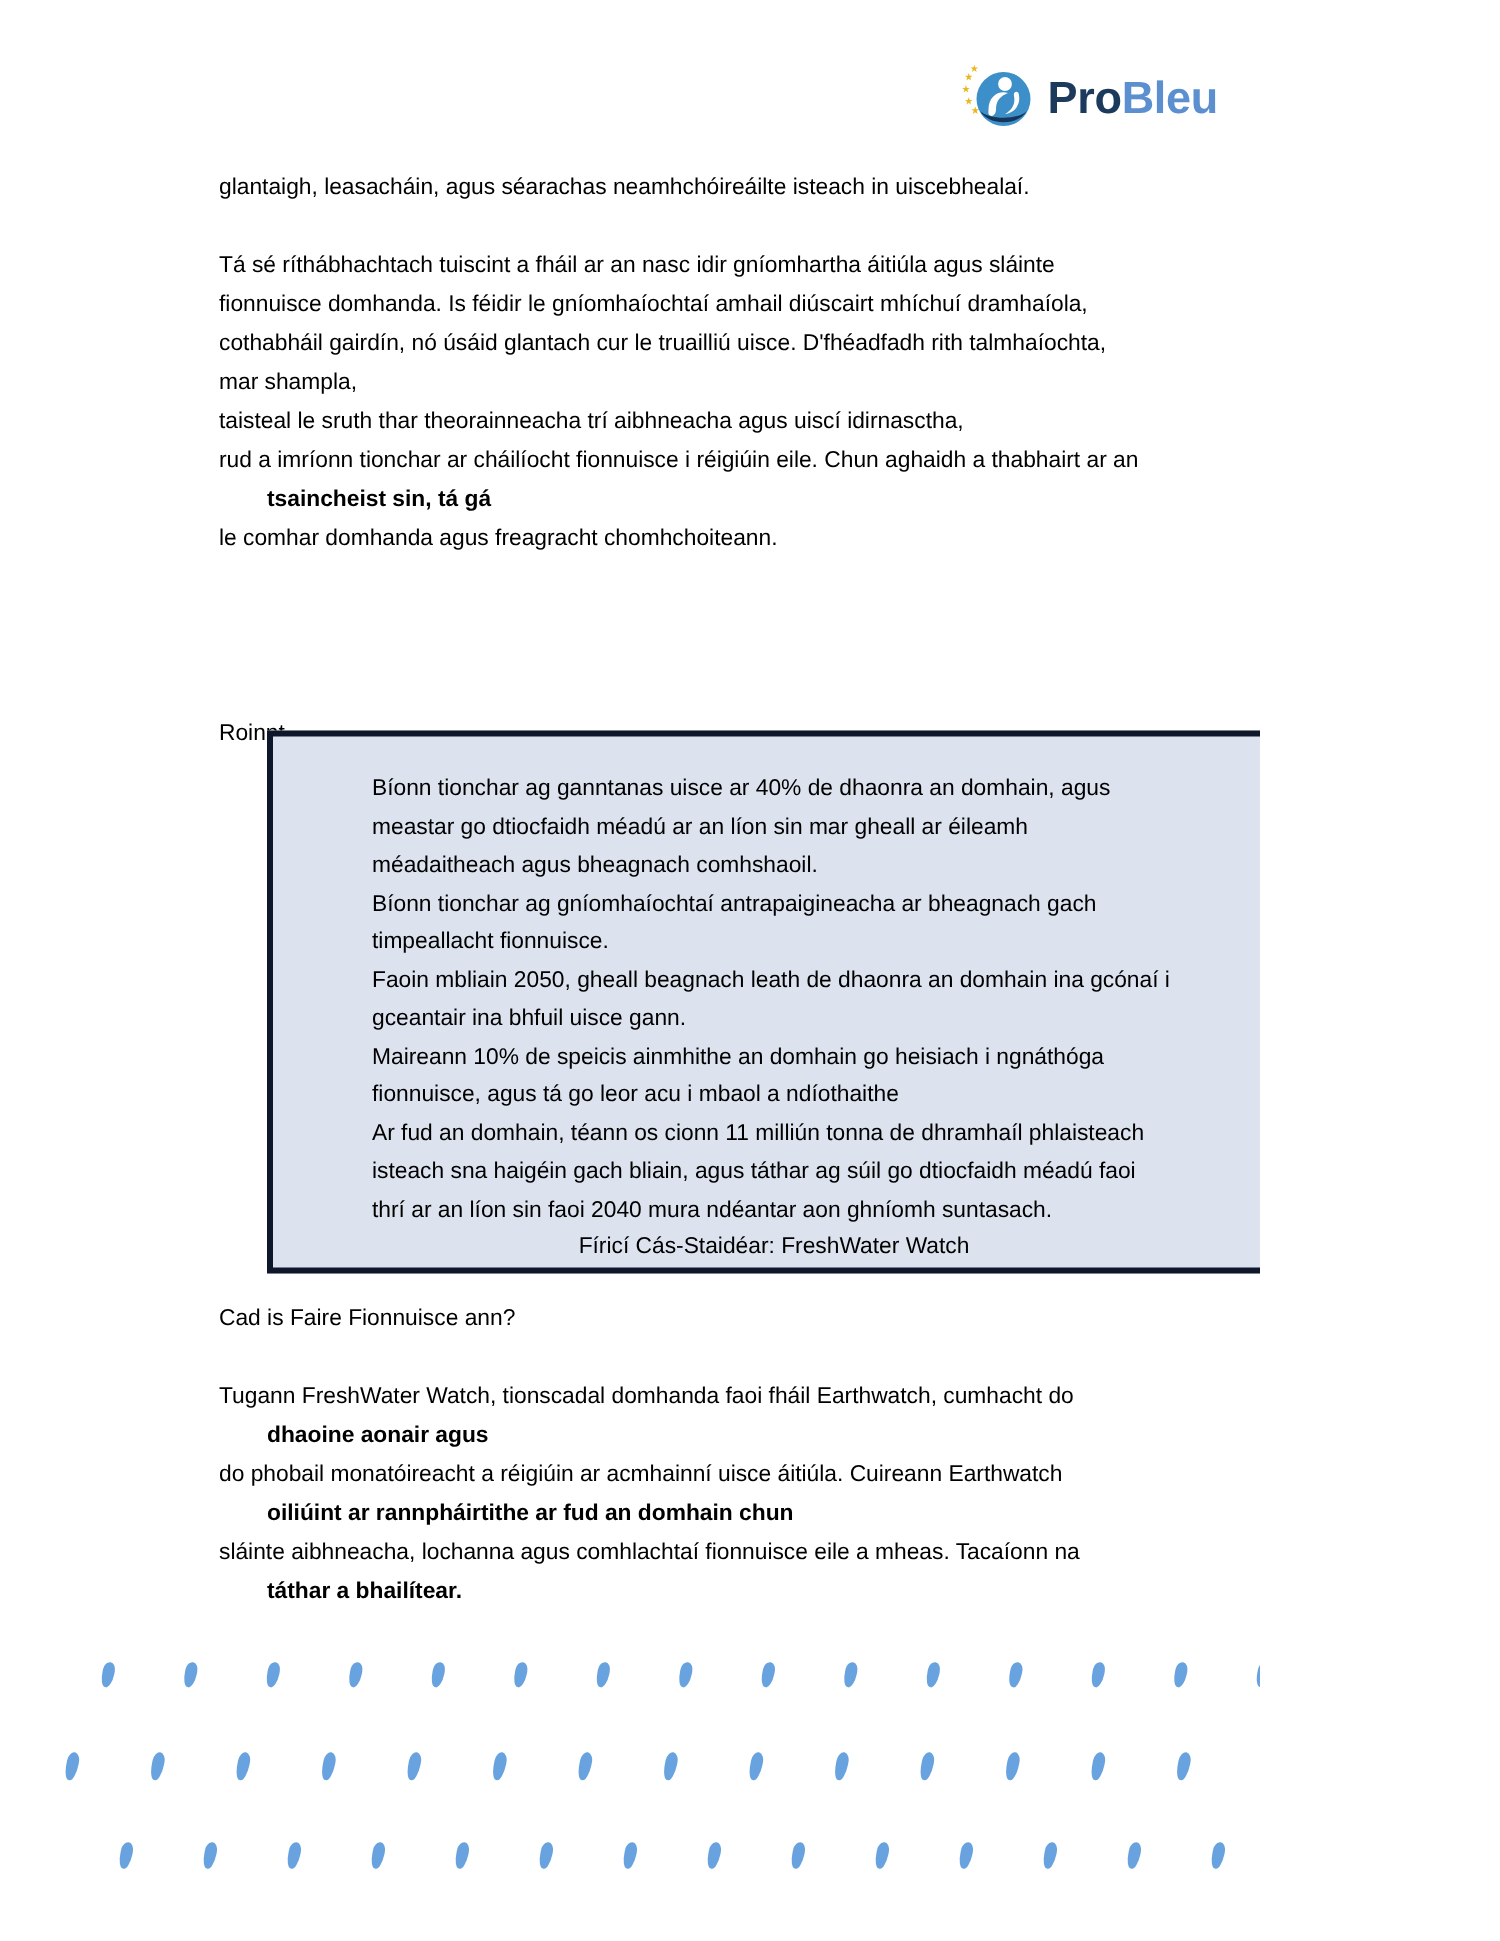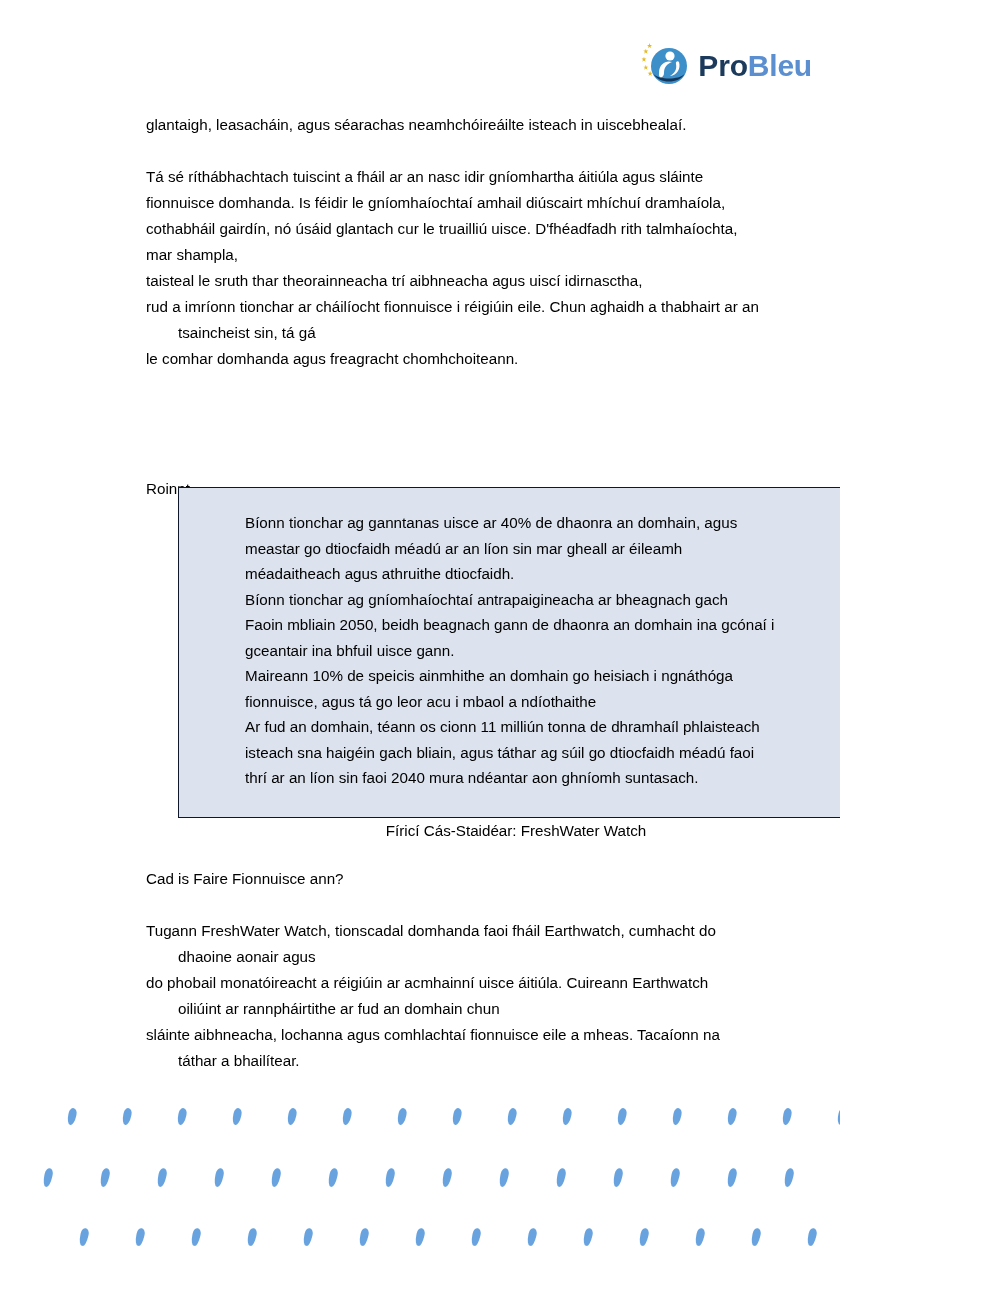--- a/index.html
+++ b/index.html
@@ -51,41 +51,41 @@
     width: 740px;
   }
   .para {
     font-size: 15.2px;
     line-height: 26px;
     color: #000;
     margin: 0;
   }
   .para + .para { margin-top: 0; }
   .spacer-lg { height: 26px; }
-  .indent { padding-left: 32px; }
+  .indent { padding-left: 32px; font-weight: bold; }
 
   .blank-gap { height: 104px; }
 
   .section-label {
     font-size: 15.2px;
     line-height: 26px;
     margin: 0;
   }
 
   
   .callout-wrap {
     position: absolute;
     left: 178px;
     top: 487px;
     width: 700px;
   }
   .callout {
     box-sizing: border-box;
     background: #dce3ee;
-    border: 1px solid #0f172a;
+    border: 4px solid #0f172a;
     padding: 22px 22px 26px 66px;
   }
   .callout-line {
     font-size: 15.2px;
     line-height: 25.5px;
     color: #000;
     margin: 0;
   }
 
   .caption {
@@ -178,23 +178,24 @@
 
     <div class="blank-gap"></div>
 
     <p class="section-label">Roinnt</p>
   </div>
 
   <div class="callout-wrap">
     <div class="callout">
       <p class="callout-line">Bíonn tionchar ag ganntanas uisce ar 40% de dhaonra an domhain, agus</p>
       <p class="callout-line">meastar go dtiocfaidh méadú ar an líon sin mar gheall ar éileamh</p>
-      <p class="callout-line">méadaitheach agus athruithe dtiocfaidh.</p>
+      <p class="callout-line">méadaitheach agus bheagnach comhshaoil.</p>
       <p class="callout-line">Bíonn tionchar ag gníomhaíochtaí antrapaigineacha ar bheagnach gach</p>
-      <p class="callout-line">Faoin mbliain 2050, beidh beagnach gann de dhaonra an domhain ina gcónaí i</p>
+      <p class="callout-line">timpeallacht fionnuisce.</p>
+      <p class="callout-line">Faoin mbliain 2050, gheall beagnach leath de dhaonra an domhain ina gcónaí i</p>
       <p class="callout-line">gceantair ina bhfuil uisce gann.</p>
       <p class="callout-line">Maireann 10% de speicis ainmhithe an domhain go heisiach i ngnáthóga</p>
       <p class="callout-line">fionnuisce, agus tá go leor acu i mbaol a ndíothaithe</p>
       <p class="callout-line">Ar fud an domhain, téann os cionn 11 milliún tonna de dhramhaíl phlaisteach</p>
       <p class="callout-line">isteach sna haigéin gach bliain, agus táthar ag súil go dtiocfaidh méadú faoi</p>
       <p class="callout-line">thrí ar an líon sin faoi 2040 mura ndéantar aon ghníomh suntasach.</p>
     </div>
   </div>
 
   <div class="caption">Fíricí Cás-Staidéar: FreshWater Watch</div>

